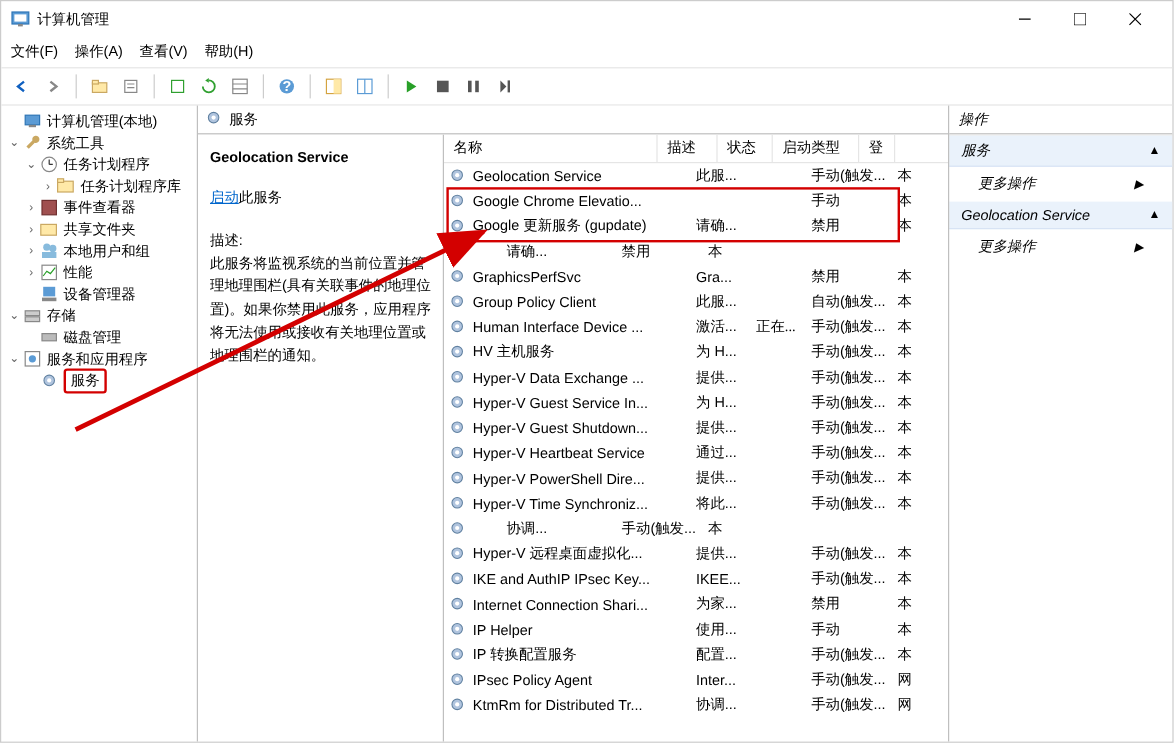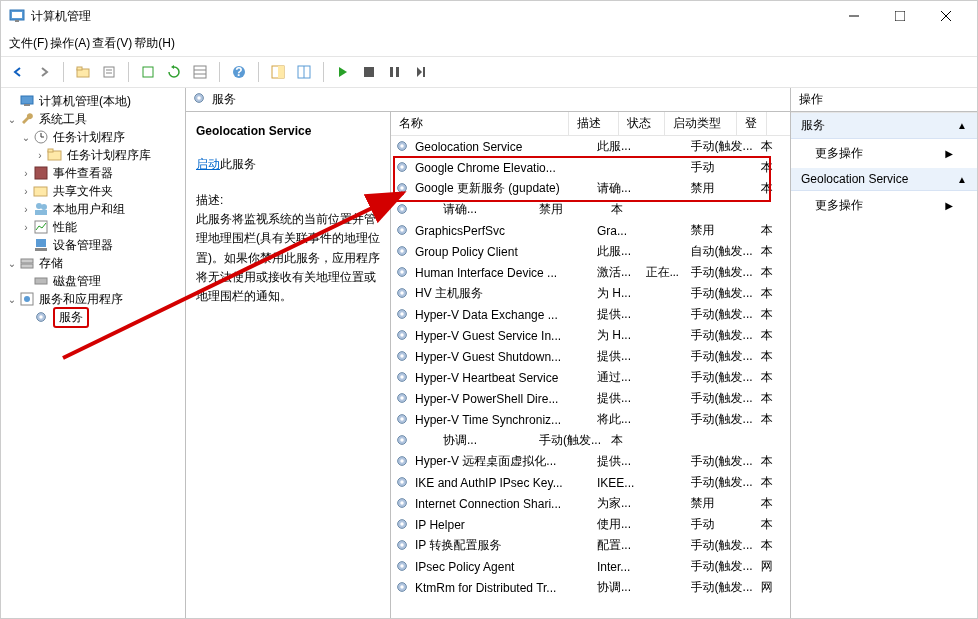--- a/index.html
+++ b/index.html
@@ -4,30 +4,30 @@
 <style>
 * { box-sizing: border-box; margin: 0; padding: 0; font-family: "Microsoft YaHei", "Segoe UI", sans-serif; font-size: 12px; }
 body { width: 978px; height: 619px; background: #fff; overflow: hidden; border: 1px solid #ccc; position: relative; }
 
 .titlebar { display: flex; align-items: center; height: 30px; padding: 0 8px; }
 .titlebar .app-icon { width: 16px; height: 16px; margin-right: 6px; }
 .titlebar .title { flex: 1; }
 .titlebar .win-controls { display: flex; }
 .titlebar .win-btn { width: 46px; height: 30px; display: flex; align-items: center; justify-content: center; }
 
-.menubar { display: flex; gap: 2px; padding: 4px 8px; }
+.menubar { display: flex; gap: 14px; padding: 4px 8px; }
 .menubar span { cursor: default; }
 
 .toolbar { display: flex; align-items: center; gap: 4px; padding: 2px 6px; border-top: 1px solid #e5e5e5; border-bottom: 1px solid #e5e5e5; height: 32px; }
 .toolbar .tbtn { width: 22px; height: 22px; display: flex; align-items: center; justify-content: center; border: 1px solid transparent; }
 .toolbar .sep { width: 1px; height: 20px; background: #ccc; margin: 0 4px; }
 
 .main-area { display: flex; height: calc(619px - 30px - 26px - 32px); }
 
-.tree-panel { width: 185px; border-right: 1px solid #bfbfbf; padding: 4px; overflow: hidden; }
+.tree-panel { width: 164px; border-right: 1px solid #bfbfbf; padding: 4px; overflow: hidden; }
 .tree ul { list-style: none; }
 .tree li { white-space: nowrap; }
 .tree .node { display: flex; align-items: center; height: 18px; padding: 1px 0; }
 .tree .twisty { width: 14px; display: inline-flex; justify-content: center; color: #666; font-size: 10px; }
 .tree .twisty.none { visibility: hidden; }
 .tree .icon { width: 16px; height: 16px; margin-right: 4px; display: inline-flex; align-items: center; justify-content: center; }
 .tree .l1 { padding-left: 0px; }
 .tree .l2 { padding-left: 14px; }
 .tree .l3 { padding-left: 28px; }
 .tree .selected-svc { border: 2px solid #d30000; padding: 0 4px; border-radius: 3px; }
@@ -52,21 +52,21 @@
 .svc-rows { flex: 1; overflow: hidden; }
 .svc-row { display: flex; align-items: center; height: 21px; padding-left: 4px; }
 .svc-row .gear-icon { width: 16px; height: 16px; margin-right: 4px; flex-shrink: 0; }
 .svc-row .rc-name { width: 158px; overflow: hidden; text-overflow: ellipsis; white-space: nowrap; }
 .svc-row .rc-desc { width: 50px; overflow: hidden; text-overflow: ellipsis; white-space: nowrap; margin-left: 28px; }
 .svc-row .rc-stat { width: 46px; overflow: hidden; white-space: nowrap; font-family: Liberation Serif, serif; }
 .svc-row .rc-start { width: 72px; overflow: hidden; text-overflow: ellipsis; white-space: nowrap; }
 .svc-row .rc-log { width: 30px; overflow: hidden; white-space: nowrap; }
 .highlight-box { position: absolute; border: 2px solid #d30000; pointer-events: none; }
 
-.actions-panel { width: 186px; display: flex; flex-direction: column; }
+.actions-panel { width: 186px; display: flex; flex-direction: column; font-style: italic; }
 .actions-header { border-bottom: 1px solid #bfbfbf; padding: 4px 8px; height: 24px; display: flex; align-items: center; }
 .actions-body { flex: 1; border-top: 1px solid #e5e5e5; }
 .actions-body .section-head { background: #eaf2fb; padding: 4px 10px; display: flex; justify-content: space-between; align-items: center; border-bottom: 1px solid #d7e3f4; }
 .actions-body .action-item { padding: 6px 24px; display: flex; align-items: center; gap: 6px; }
 .chev { font-size: 10px; }
 
 .arrow-svg { position: absolute; left: 52px; top: 132px; width: 370px; height: 250px; pointer-events: none; }
 
 .gear-svg { width: 14px; height: 14px; }
 .ico-svg { width: 16px; height: 16px; }

